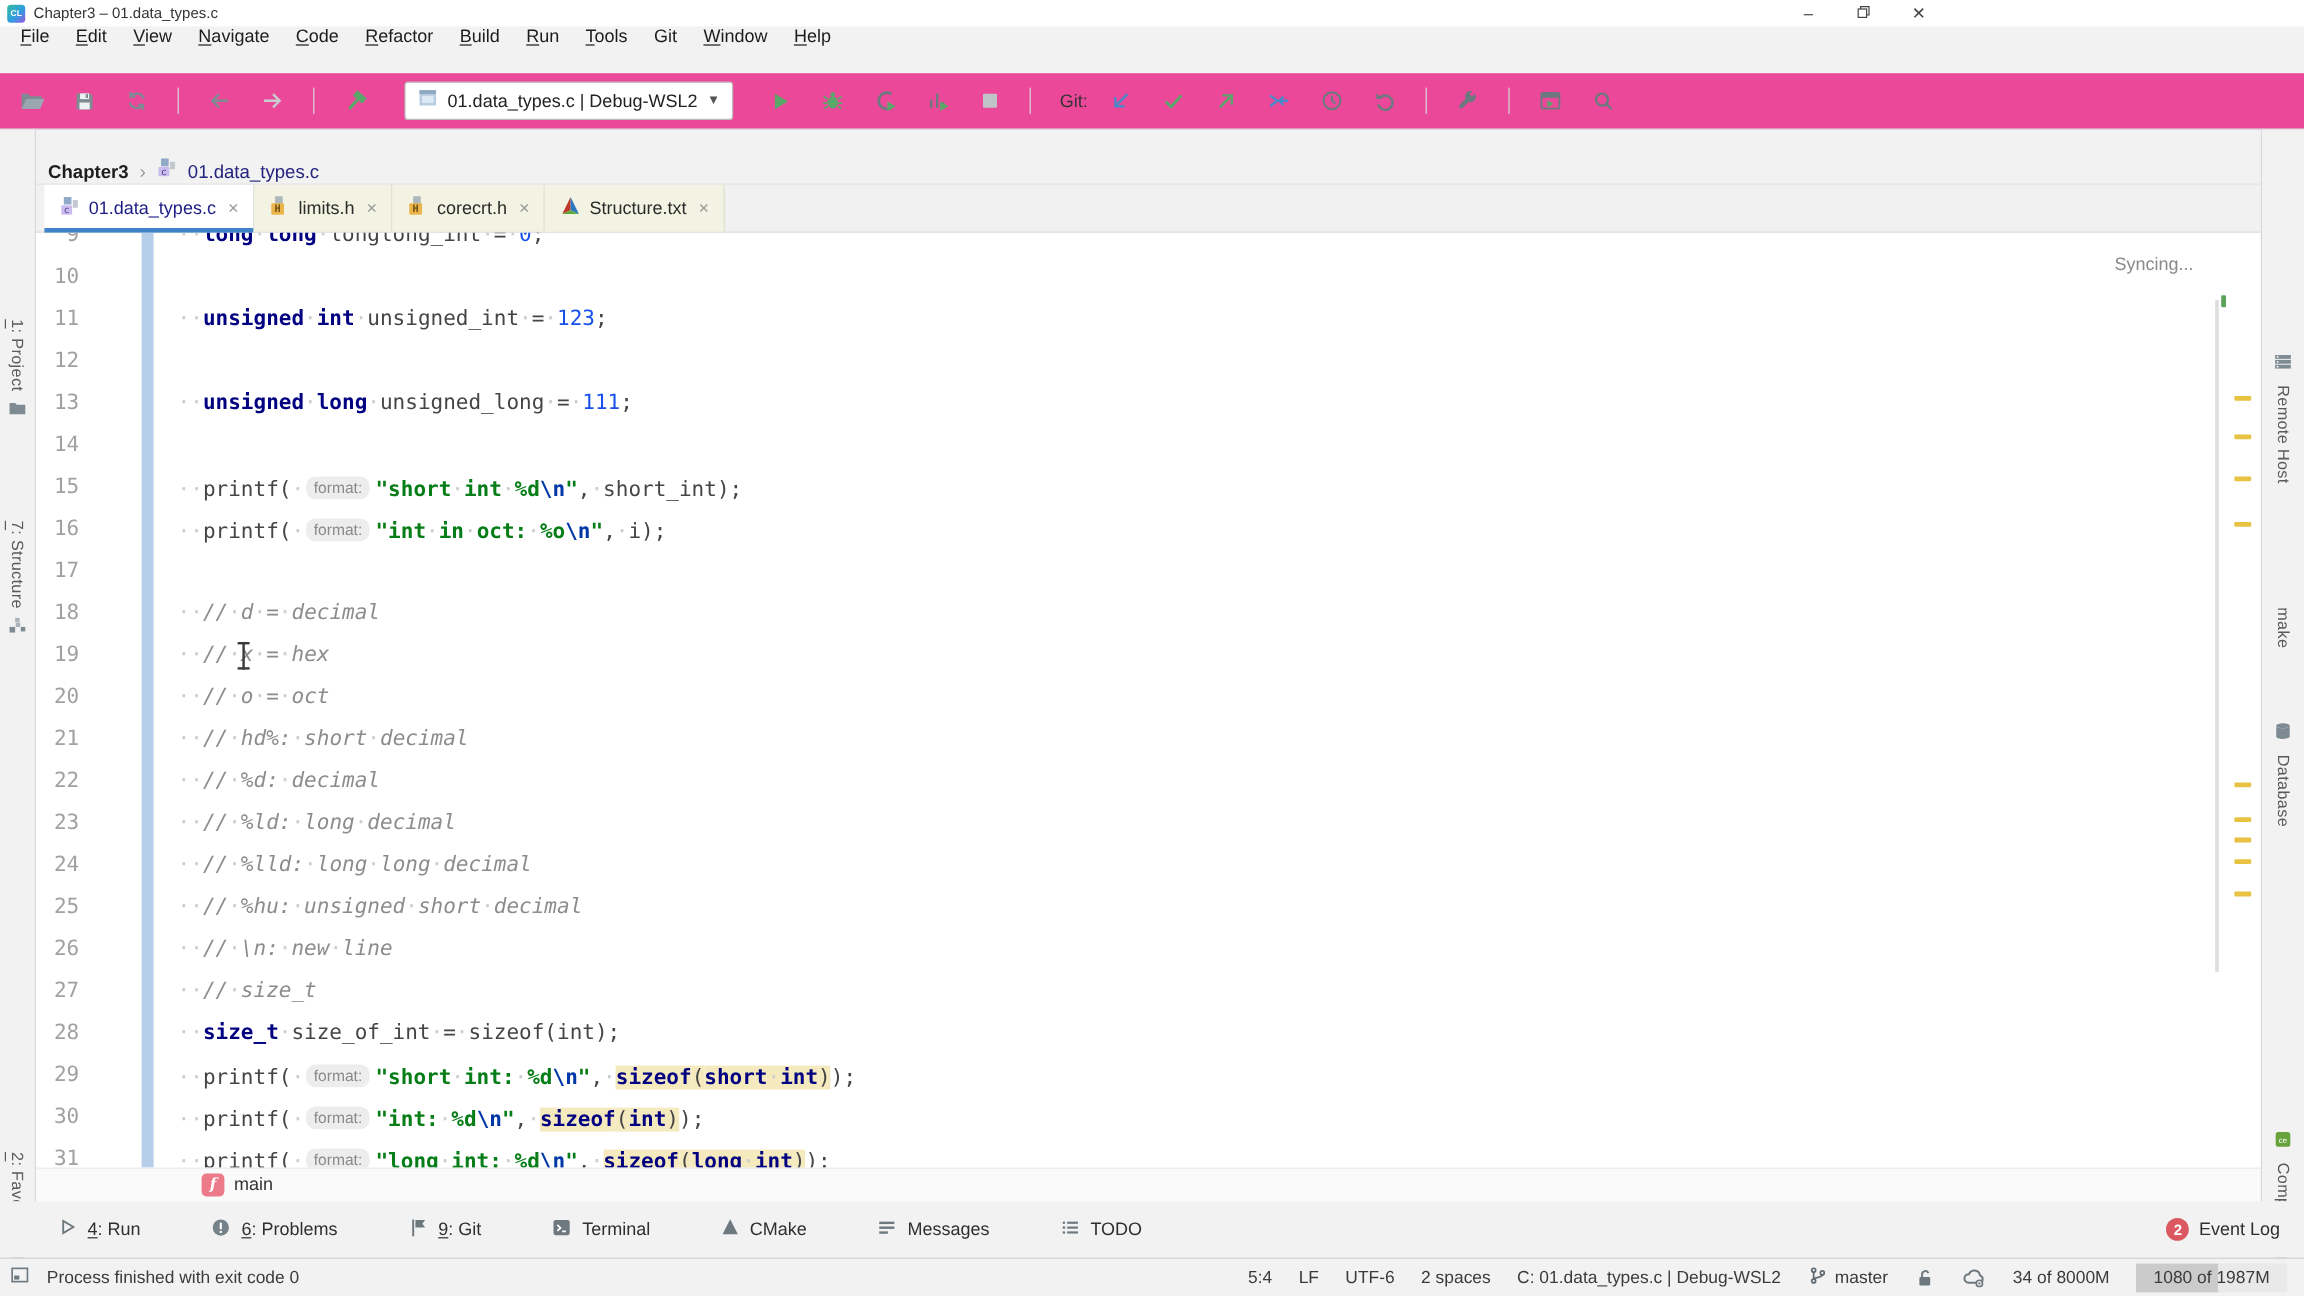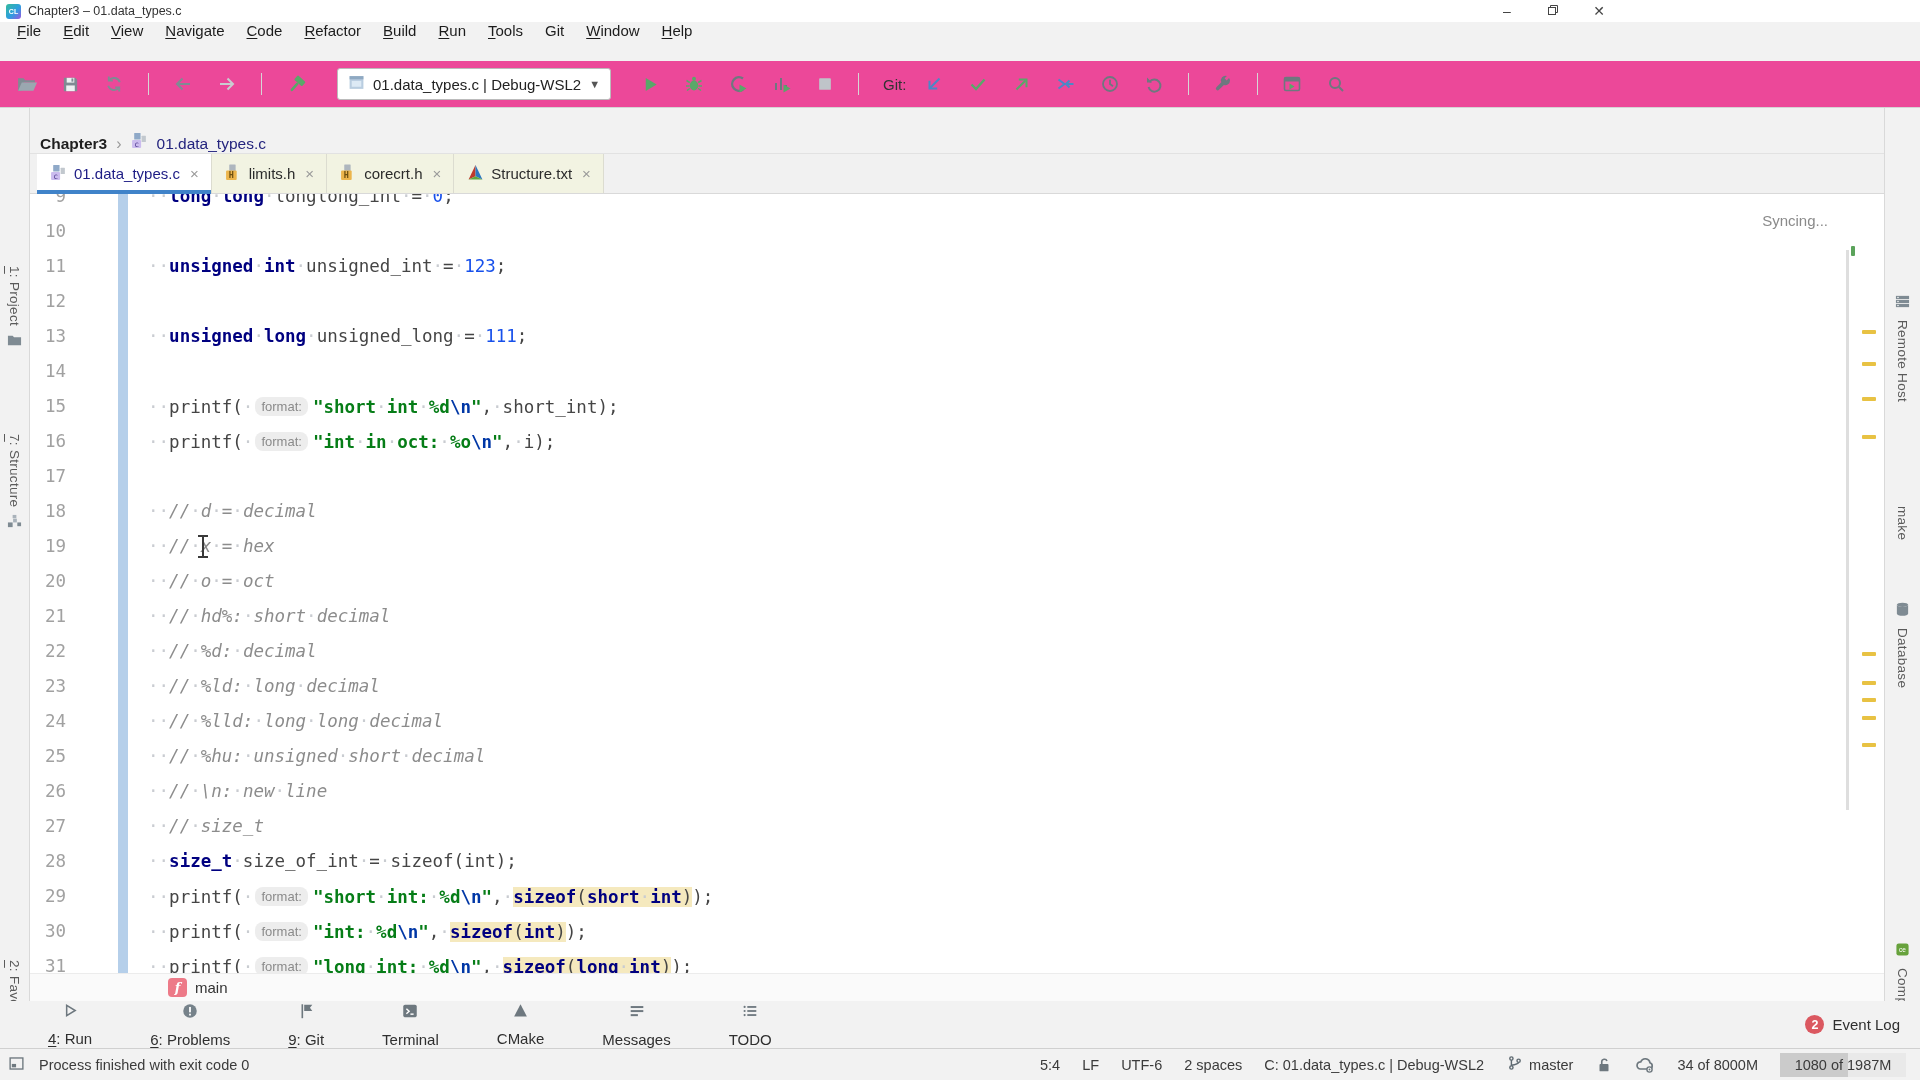--- a/index.html
+++ b/index.html
@@ -85,21 +85,21 @@
   .fnbar{position:absolute;left:30px;top:973px;width:1854px;height:28px;background:#FAFAFA;
          border-top:1px solid #ECECEC;display:flex;align-items:center;gap:8px;
          padding-left:138px;box-sizing:border-box;z-index:5;}
   .fbadge{width:19px;height:19px;border-radius:4px;background:#ED7A88;color:#fff;
           display:flex;align-items:center;justify-content:center;font-size:13px;
           font-style:italic;font-weight:bold;font-family:"DejaVu Serif",serif;}
   .fnname{font-size:15px;color:#333;}
   
   .bottombar{position:absolute;left:0;top:1001px;width:1920px;height:47px;background:#F2F2F2;
              display:flex;align-items:center;gap:58px;padding-left:48px;box-sizing:border-box;z-index:7;}
-  .bitem{display:flex;align-items:center;gap:8px;font-size:15px;color:#2F2F2F;flex-direction:column;}
+  .bitem{display:flex;align-items:center;gap:8px;font-size:15px;color:#2F2F2F;}
   .eventlog{position:absolute;right:20px;display:flex;align-items:center;gap:8px;
             font-size:15px;color:#2F2F2F;}
   .badge{width:19px;height:19px;border-radius:50%;background:var(--badge);color:#fff;
          font-size:12.5px;font-weight:bold;display:flex;align-items:center;justify-content:center;}
   
   .statusbar{position:absolute;left:0;top:1048px;width:1920px;height:32px;background:#F2F2F2;
              border-top:1px solid #D0D0D0;display:flex;align-items:center;box-sizing:border-box;
              font-size:14.5px;color:#3B3B3B;z-index:8;}
   .sb-left{display:flex;align-items:center;gap:14px;padding-left:8px;text-align:center;}
   .sb-right{margin-left:auto;display:flex;align-items:center;gap:22px;padding-right:14px;}

